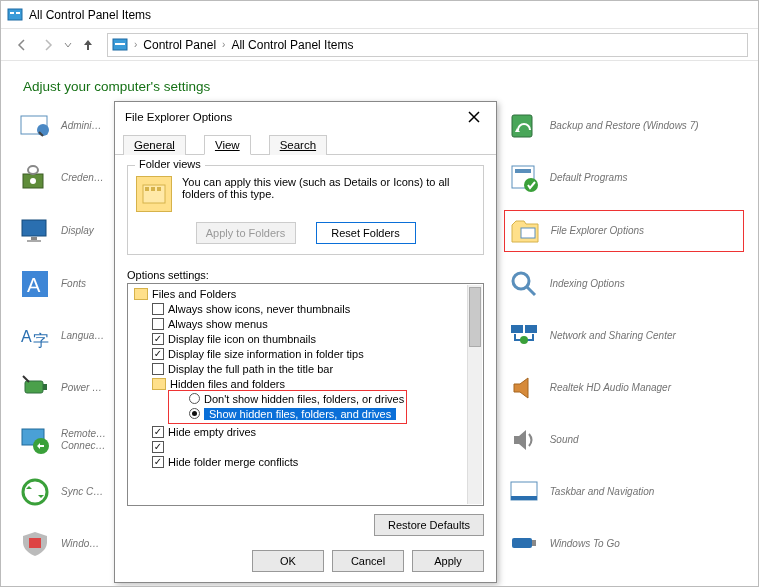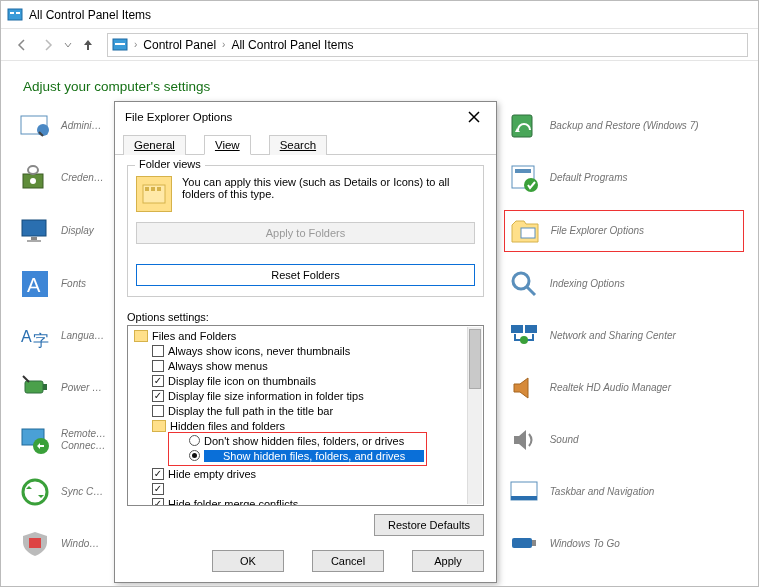--- a/index.html
+++ b/index.html
@@ -27,40 +27,40 @@
   .tabs { display:flex; border-bottom: 1px solid #ccc; padding: 0 8px; gap: 18px; margin-top:2px;text-decoration:underline; }
   .tab { padding: 3px 10px; border: 1px solid #ccc; border-bottom: none; background: #fff; cursor:pointer; position: relative; top: 1px; }
   .tab.active { background: #fff; border-bottom: 1px solid #fff; }
   .tab:not(.active) { background: #f6f6f6; }
   .dlg-body { flex:1; padding: 10px 12px 6px 12px; overflow: hidden; display:flex; flex-direction: column; }
   .folder-views { border: 1px solid #ccc; padding: 10px 8px 10px 8px; position:relative; }
   .folder-views-label { position:absolute; top:-8px; left:7px; background:#fff; padding:0 4px; font-size:11px; }
   .fv-row { display:flex; gap: 10px; }
   .fv-icon { width: 36px; height: 36px; flex: 0 0 36px; background: #ffe08a; border:1px solid #d6b24a; display:flex; align-items:center; justify-content:center; }
   .fv-text { font-size: 11px; }
-  .fv-buttons { display:flex; gap: 20px; justify-content:center; margin-top: 10px; flex-direction: column; }
+  .fv-buttons { display:flex; gap: 20px; justify-content:center; margin-top: 10px; }
   .btn { min-width: 100px; height: 22px; border: 1px solid #999; background: #e9e9e9; cursor:pointer; font-size: 11px; }
   .btn.disabled { color:#999; background:#f2f2f2; border-color:#ccc; cursor:default; }
   .btn.focus { border: 1.5px solid #0a6fd8; background:#fff; }
   .adv-label { margin-top: 14px; font-size: 11px; }
   .tree { flex:1; border: 1px solid #888; margin-top: 2px; overflow:auto; padding: 2px 2px; font-size: 11px; position: relative; }
   .tree-row { display:flex; align-items:center; height: 15px; gap: 4px; white-space: nowrap; }
   .ind1 { padding-left: 4px; }
   .ind2 { padding-left: 22px; }
   .folder-small { width:14px; height:12px; background:#ffe08a; border:1px solid #d6b24a; }
   .chk { width:12px; height:12px; border:1px solid #555; display:flex; align-items:center; justify-content:center; font-size:10px; line-height:1; color:#111; }
   .radio { width:11px; height:11px; border:1px solid #555; border-radius:50%; display:flex; align-items:center; justify-content:center; }
   .radio.sel::after { content:""; width:5px; height:5px; background:#111; border-radius:50%; }
-  .sel-label { background:#0a6fd8; color:#fff; padding: 0 19px; }
+  .sel-label { background:#0a6fd8; color:#fff; padding: 0 5px; }
   .red-box { border: 1px solid #e33; margin-left:38px; margin-top:-1px; padding:0 2px 2px 2px; display:inline-block; }
   .tree-scroll { position:absolute; right:1px; top:1px; bottom:1px; width:15px; background:#f0f0f0; border-left:1px solid #ddd; }
   .scroll-thumb { position:absolute; left:1px; right:1px; top:2px; height:60px; background:#c9c9c9; border:1px solid #aaa; }
   .restore { display:flex; justify-content:flex-end; margin-top:8px; }
   .dlg-footer { display:flex; justify-content:flex-end; gap: 8px; padding: 8px 12px 10px 12px; }
-  .dlg-footer .btn { min-width: 72px; margin-left: 20px; }
+  .dlg-footer .btn { min-width: 72px; }
   svg { display:block; }
 </style>
 </head>
 <body>
 
 <div class="cp-title">
   <span class="cp-title-icon">
     <svg width="16" height="16">
         <rect x="1" y="2" width="14" height="11" fill="#3a9bd8" stroke="#1d6aa3"></rect>
         <rect x="3" y="5" width="4" height="2" fill="#fff"></rect>

